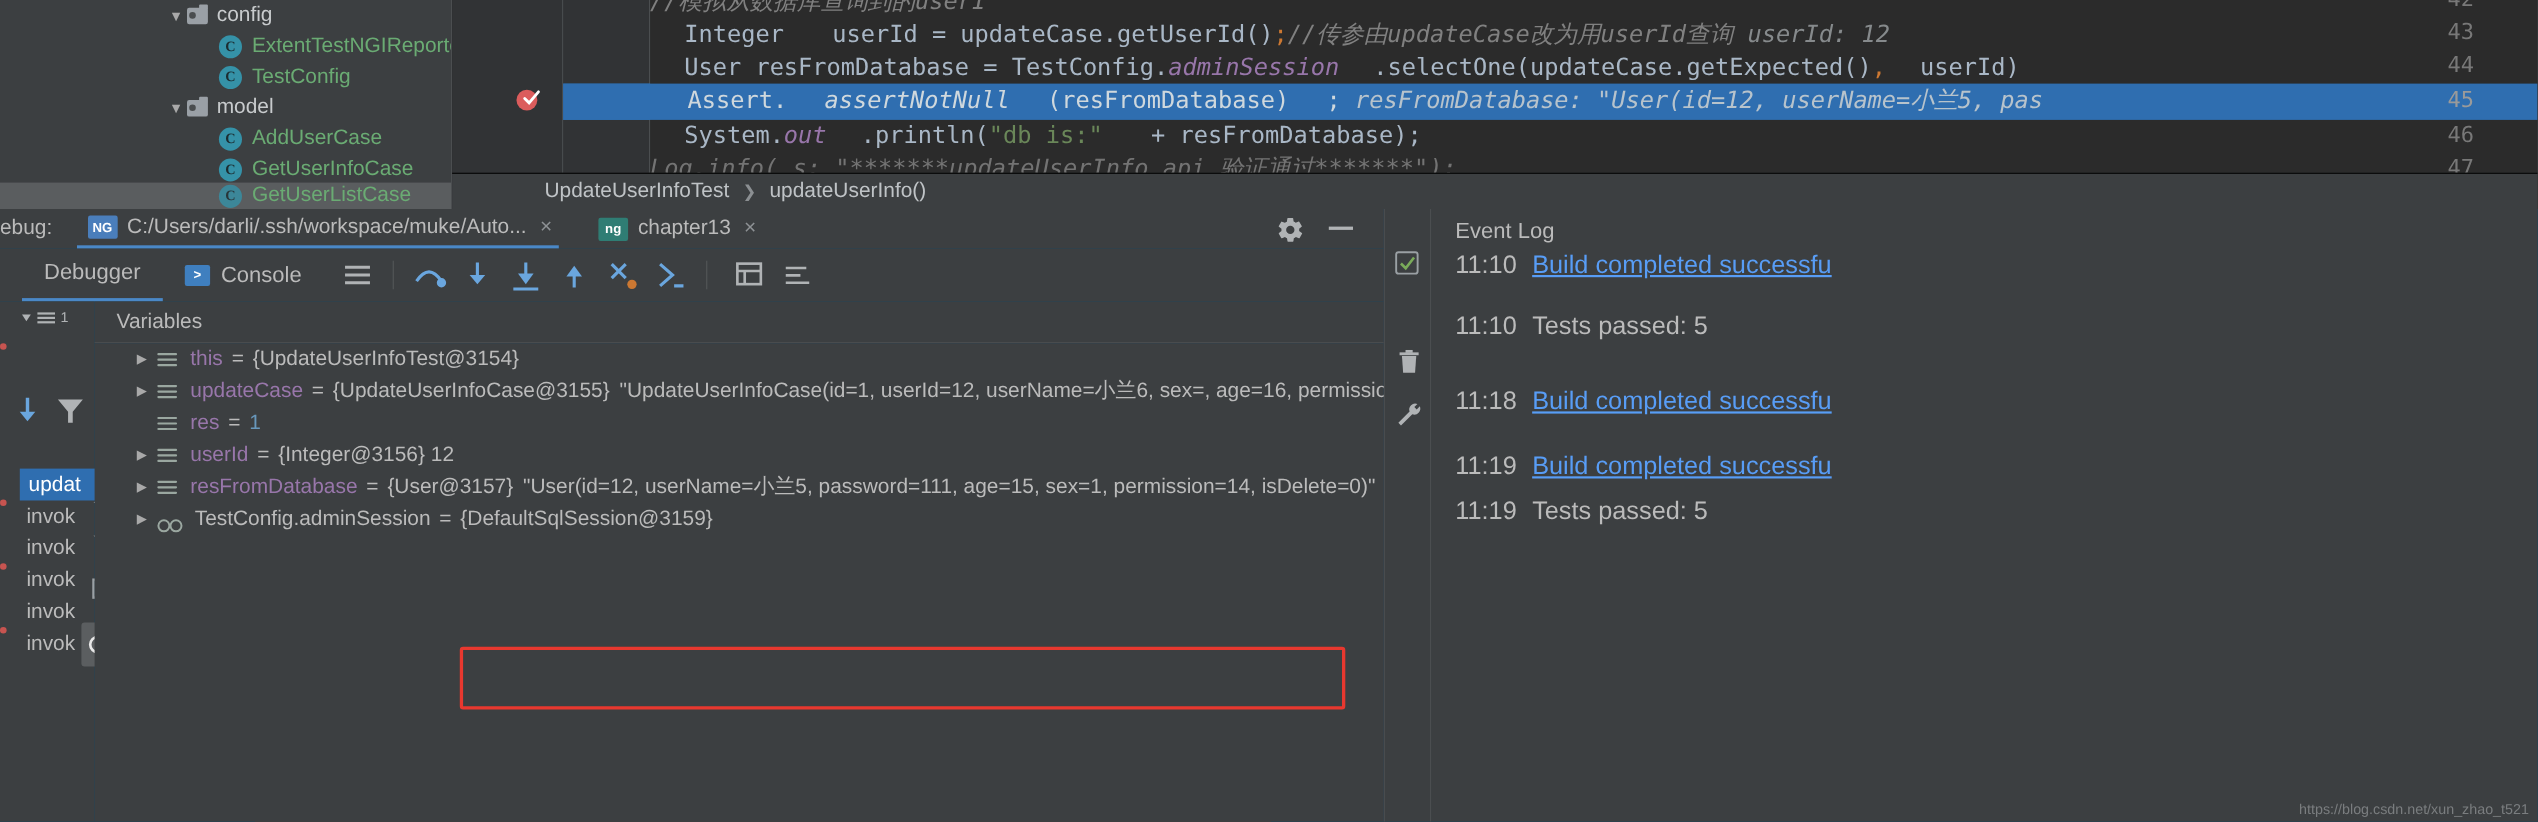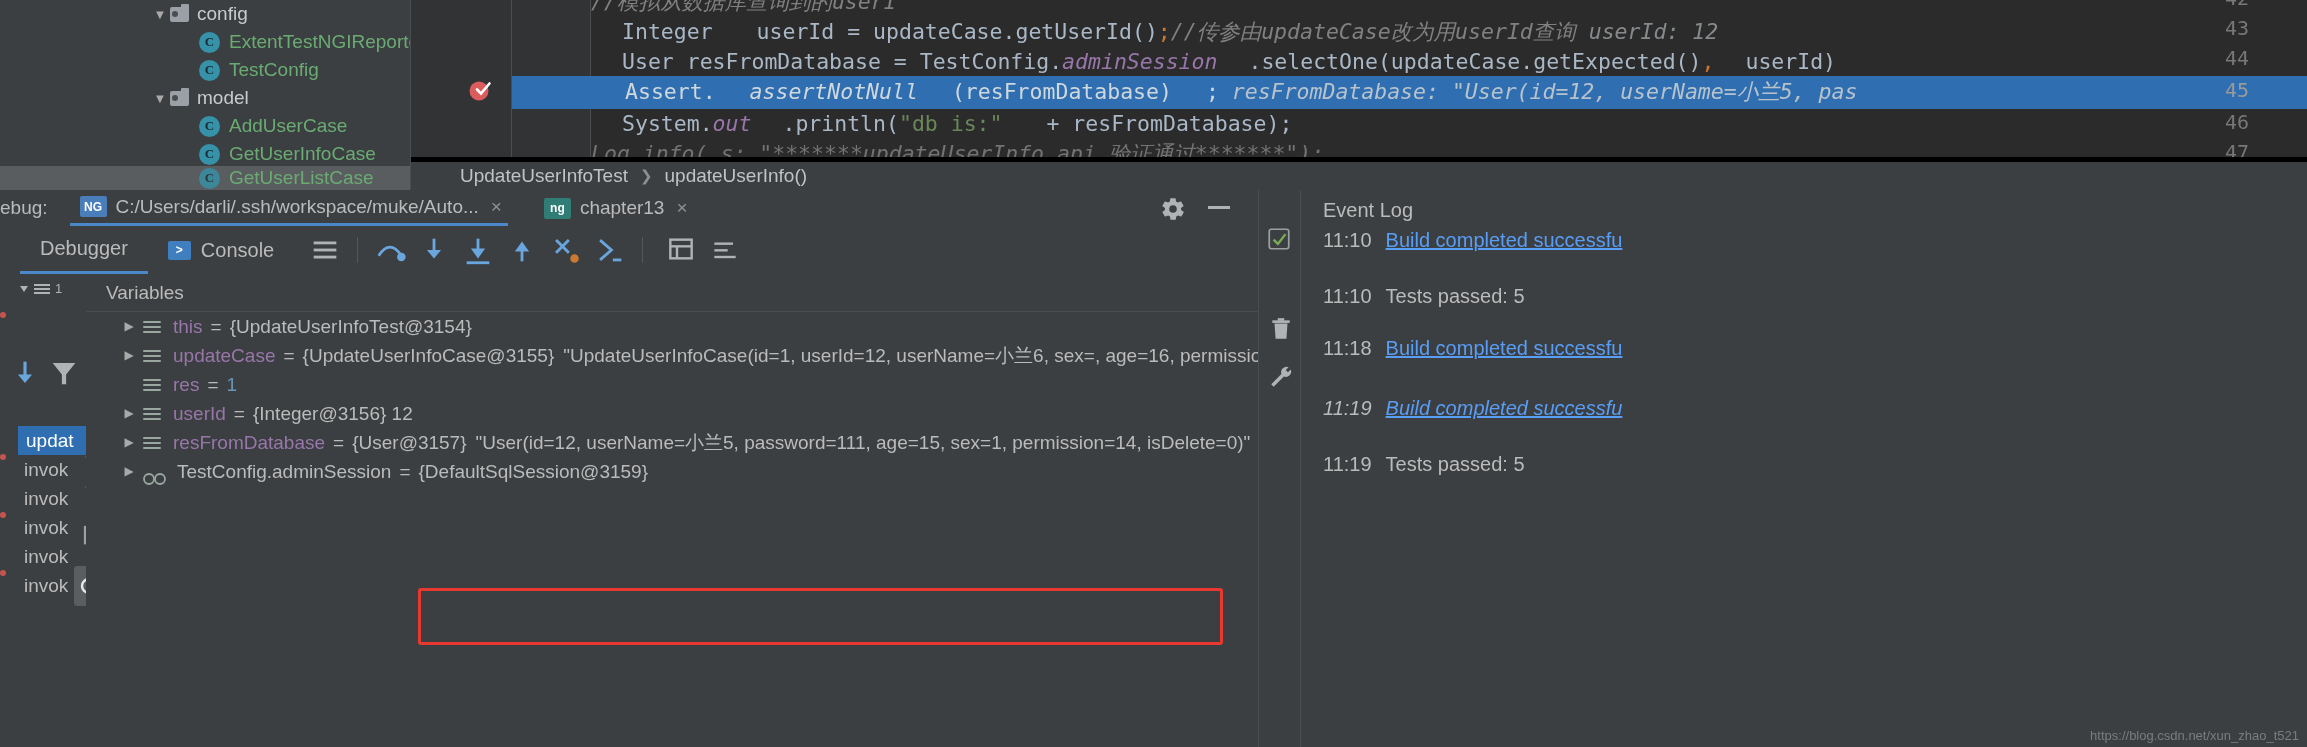--- a/index.html
+++ b/index.html
@@ -97,22 +97,22 @@
   .ident  { color: #a9b7c6; margin-left: 31px; }
   .hint   { color: #868a8c; font-style: italic; }
   .hint-b { color: #b7c3cc; font-style: italic; }
   .strhl  { color: #cfd8dd; margin-left: 34px; }
   .orange { color: #cc7832; }
 
   
   .breadcrumb-bar {
     position: absolute; left: 411px; top: 157px; width: 1896px; height: 33px;
     background: #3c3f41; display: flex; align-items: center;
-    padding-left: 49px; font-size: 19px; color: #bfc3c6;
-    border-top: 5px solid #000000;
+    padding-left: 84px; font-size: 19px; color: #bfc3c6;
+    border-top: 1px solid #000000;
   }
   .bc-sep { margin: 0 12px; color: #8b8f92; font-size: 15px; }
 
   
   .debug-window {
     position: absolute; left: 0; top: 190px; width: 2307px; height: 557px;
     background: #0c4a6e;
     padding-left: 24px;
   }
   .debug-tabbar {
@@ -237,21 +237,21 @@
   
   .eventlog {
     position: absolute; left: 1300px; top: 0; width: 1007px; height: 557px;
     background: #3c3f41; border-left: 1px solid #4b4e50;
   }
   .el-title {
     position: absolute; left: 22px; top: 9px; font-size: 20px; color: #bbbbbb;
   }
   .el-row {
     position: absolute; left: 22px; height: 28px; line-height: 28px;
-    font-size: 20px; white-space: nowrap;
+    font-size: 23px; white-space: nowrap;
   }
   .el-time { color: #bbbbbb; }
   .el-link { color: #589df6; text-decoration: underline; margin-left: 14px; }
   .el-text { color: #bbbbbb; margin-left: 14px; }
   .watermark {
     position: absolute; right: 8px; bottom: 4px; font-size: 13px; color: #7a7d7f;
   }
   .el-check {
     position: absolute; left: 1266px; top: 36px; width: 26px; height: 26px;
   }
@@ -642,24 +642,24 @@
 
     <div class="eventlog">
       <div class="el-title">Event Log</div>
 
       <div class="el-row" style="top:36px;">
         <span class="el-time">11:10</span><span class="el-link">Build completed successfu</span>
       </div>
       <div class="el-row" style="top:92px;">
         <span class="el-time">11:10</span><span class="el-text">Tests passed: 5</span>
       </div>
-      <div class="el-row" style="top:144px;">
+      <div class="el-row" style="top:160px;">
         <span class="el-time">11:18</span><span class="el-link">Build completed successfu</span>
       </div>
-      <div class="el-row" style="top:204px;font-style:italic;">
+      <div class="el-row" style="top:219px;">
         <span class="el-time">11:19</span><span class="el-link">Build completed successfu</span>
       </div>
       <div class="el-row" style="top:260px;">
         <span class="el-time">11:19</span><span class="el-text">Tests passed: 5</span>
       </div>
 
       <div class="watermark">https://blog.csdn.net/xun_zhao_t521</div>
     </div>
   </div>
 </div>

